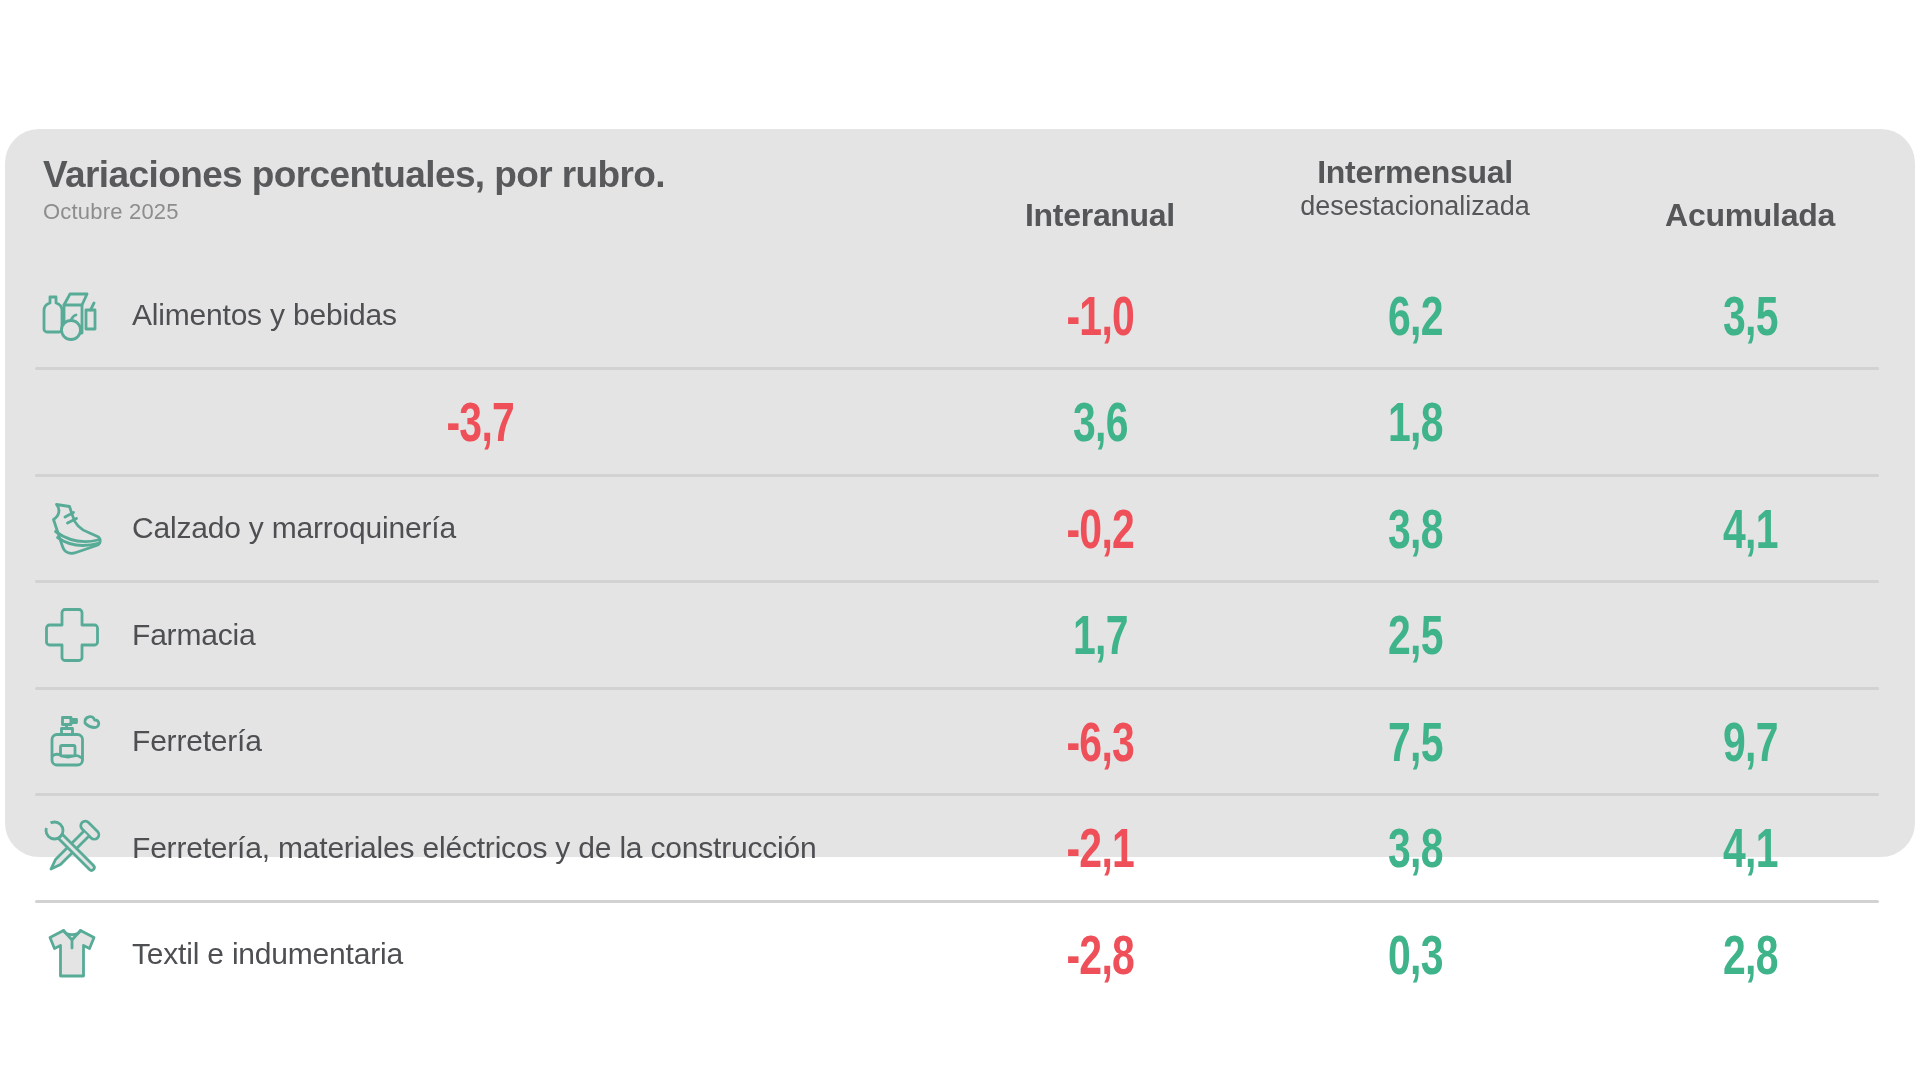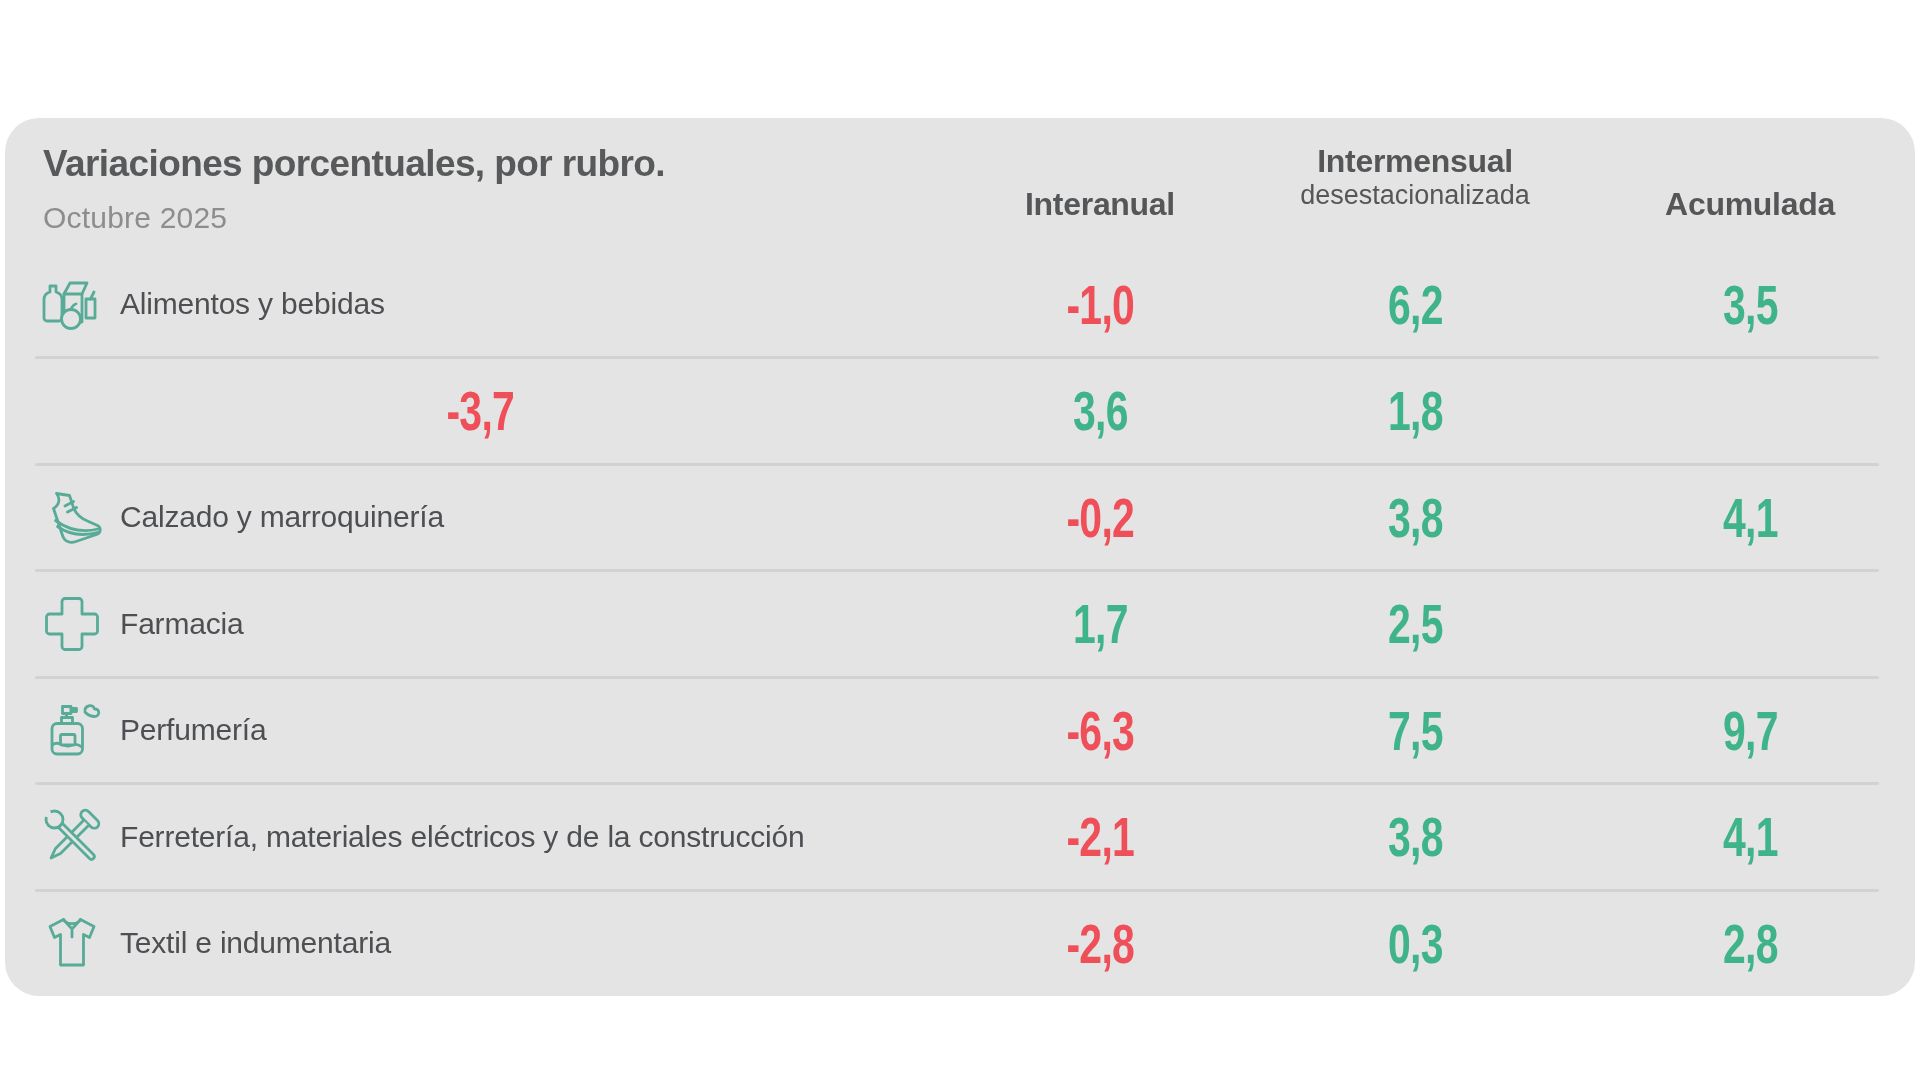--- a/index.html
+++ b/index.html
@@ -10,38 +10,38 @@
     --divider:#d2d2d2;
     --title-text:#58595b;
     --subtitle-text:#8d8d8d;
     --row-text:#4d4f52;
     --header-text:#555658;
   }
   *{margin:0;padding:0;box-sizing:border-box;}
   html,body{width:1920px;height:1080px;background:#ffffff;overflow:hidden;
     font-family:"Liberation Sans", sans-serif;}
   .stage{position:relative;width:1920px;height:1080px;background:#ffffff;}
-  .card{position:absolute;left:5px;top:118px;width:1910px;height:878px;
+  .card{position:absolute;left:5px;top:129px;width:1910px;height:728px;
     background:var(--card-background);border-radius:34px;}
   
   .thead{display:grid;grid-template-columns:950px 290px 340px 330px;height:133px;}
   .title-cell{padding:24px 0 0 38px;}
   .title{font-size:37px;font-weight:bold;color:var(--title-text);letter-spacing:-0.6px;line-height:1.18;}
-  .subtitle{font-size:30px;color:var(--subtitle-text);letter-spacing:0.2px;margin-top:15px;}
+  .subtitle{font-size:22px;color:var(--subtitle-text);letter-spacing:0.2px;margin-top:2px;}
   .col-head{display:flex;flex-direction:column;align-items:center;text-align:center;}
   .col-head.pad-a{padding-top:69px;}
   .col-head.pad-b{padding-top:26px;}
   .col-label{font-size:32px;font-weight:bold;color:var(--header-text);letter-spacing:-0.3px;line-height:1.1;}
   .col-sublabel{font-size:27px;font-weight:400;color:var(--header-text);line-height:1.25;}
   
   .rows{display:block;}
   .row{position:relative;height:106.5px;display:grid;grid-template-columns:950px 290px 340px 330px;align-items:center;}
   .row:not(:last-child)::after{content:"";position:absolute;left:30px;right:36px;bottom:-1.5px;height:3px;
     background:var(--divider);border-radius:2px;}
-  .cat-cell{display:flex;align-items:center;padding-left:35px;gap:16px;}
+  .cat-cell{display:flex;align-items:center;padding-left:35px;gap:28px;}
   .cat-icon{width:64px;height:64px;flex:0 0 64px;}
   .cat-label{font-size:30px;color:var(--row-text);letter-spacing:-0.2px;}
   .val-cell{display:flex;align-items:center;justify-content:center;}
   .val{font-size:56px;font-weight:bold;display:inline-block;transform:scaleX(0.73);letter-spacing:-1px;}
   .val.neg{color:var(--negative);}
   .val.pos{color:var(--positive);}
   svg .ln{stroke:var(--icon-stroke);stroke-width:2.8;fill:none;stroke-linecap:round;stroke-linejoin:round;}
   svg .bg{fill:var(--card-background);}
   svg .thick{stroke-width:3.2;}
 </style>
@@ -146,21 +146,21 @@
         <div class="cat-cell">
           <svg class="cat-icon" viewBox="0 0 64 64">
             <path class="ln bg" d="M45 14 c-1 -6.5 8 -9 9.5 -3 c6 -0.5 5.5 8 -0.5 7.5 c-3.5 -0.3 -6.5 -1.5 -9 -4.5"></path>
             <path class="ln bg" d="M22.5 8.5 h8.5 v7 h-8.5 z"></path>
             <path class="ln" d="M31 10.5 h5.5 v3 H31 M26.5 15.5 v4"></path>
             <path class="ln bg" d="M21.5 19.5 h11 v6 h-11 z"></path>
             <rect class="ln bg" x="12" y="25.5" width="30.5" height="30.5" rx="5"></rect>
             <path class="ln" d="M12.5 47 c6 -5.5 12 3.5 18 0.5 c4.5 -2.2 8 -1 11.5 1.5"></path>
             <rect class="ln bg" x="20.5" y="36.5" width="14.5" height="10.5" rx="1.5"></rect>
           </svg>
-          <span class="cat-label">Perfumería</span>
+          <span class="cat-label">Ferretería</span>
         </div>
         <div class="val-cell">
             <span class="val neg">-6,3</span>
           </div>
         <div class="val-cell">
             <span class="val pos">7,5</span>
           </div>
         <div class="val-cell">
             <span class="val pos">9,7</span>
           </div>

